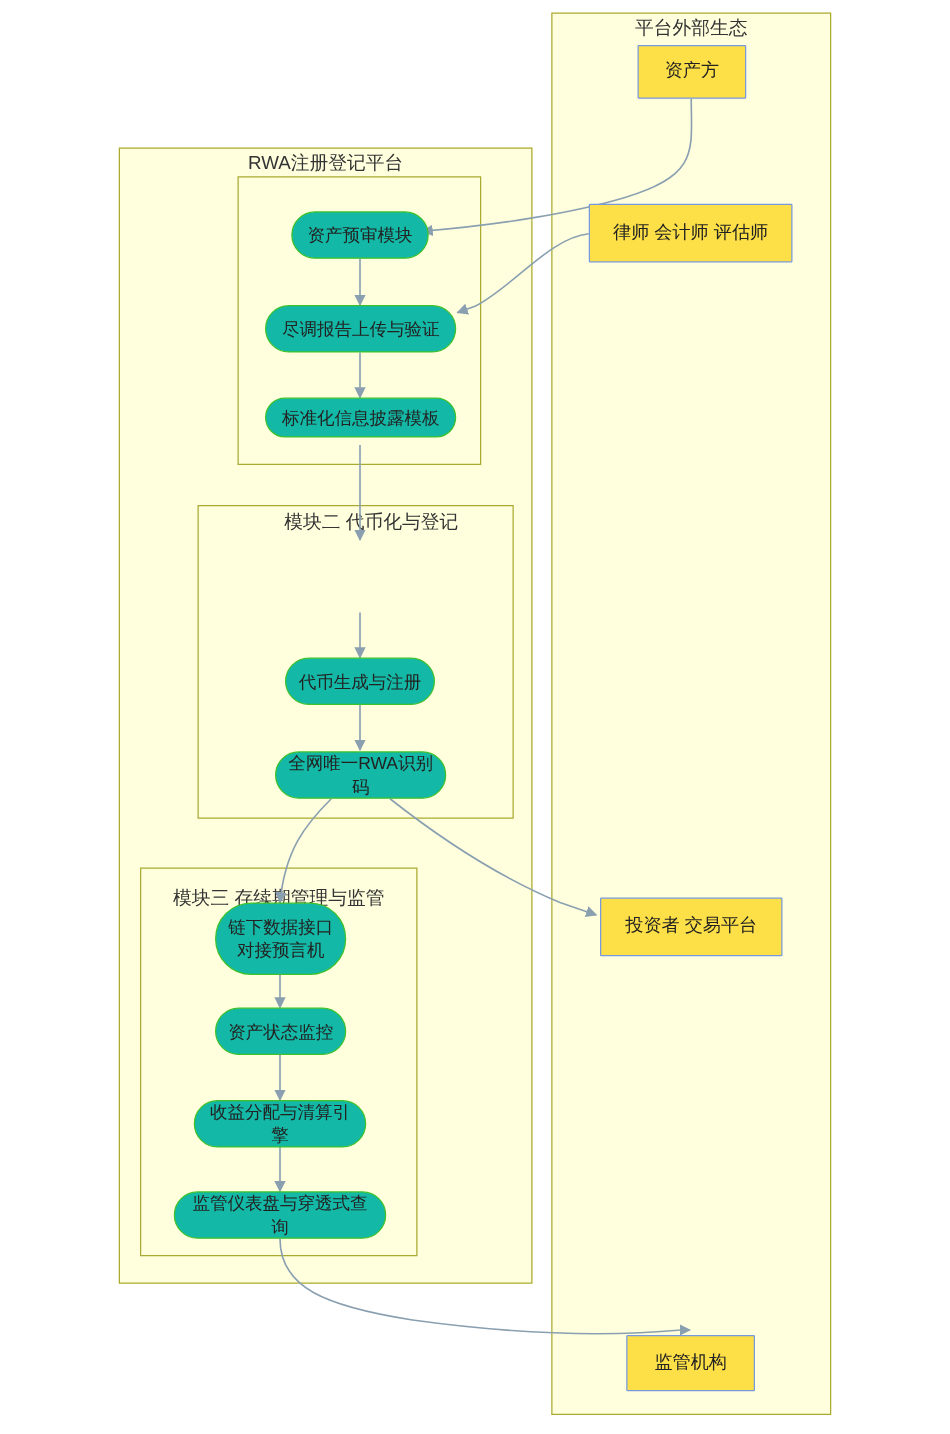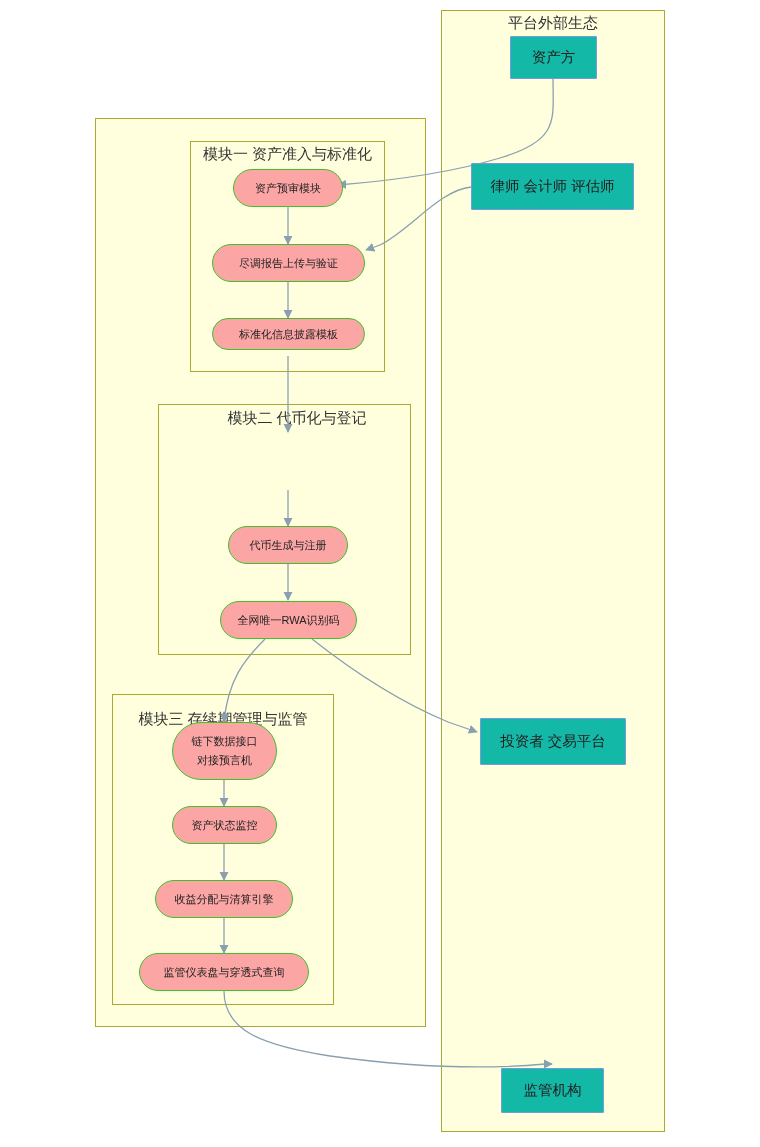--- a/index.html
+++ b/index.html
@@ -52,49 +52,49 @@
   .node {
     position: absolute;
     box-sizing: border-box;
     display: flex;
     align-items: center;
     justify-content: center;
     text-align: center;
     z-index: 6;
   }
   .node-round {
-    background: #fca5a5;
+    background: #14b8a6;
     border: 1.6px solid #3fc12b;
     border-radius: 22px;
     color: #222222;
-    font-size: 11px;
+    font-size: 14px;
     line-height: 19px;
   }
   .node-rect {
-    background: #14b8a6;
+    background: #fde047;
     border: 1.6px solid #7799dd;
     border-radius: 1px;
     color: #222222;
     font-size: 14.5px;
     line-height: 19px;
   }
   .node-label {
     padding: 0 8px;
     white-space: pre-line;
   }
 </style>
 </head>
 <body>
 
 <div id="canvas">
 
   <div class="cluster" style="left:95px; top:118px; width:331px; height:909px;"></div>
+  <div class="cluster-label" style="left:95px; top:122px; width:331px;">RWA注册登记平台</div>
 
   <div class="cluster inner" style="left:190px; top:141px; width:195px; height:231px;"></div>
-  <div class="cluster-label" style="left:175px; top:145px; width:225px;">模块一 资产准入与标准化</div>
 
   <div class="cluster inner" style="left:158px; top:404px; width:253px; height:251px;"></div>
   <div class="cluster-label" style="left:158px; top:409px; width:278px;">模块二 代币化与登记</div>
 
   <div class="cluster inner" style="left:112px; top:694px; width:222px; height:311px;"></div>
   <div class="cluster-label" style="left:105px; top:698px; width:236px;margin-top:12px;">模块三 存续期管理与监管</div>
 
   <div class="cluster" style="left:441px; top:10px; width:224px; height:1122px;"></div>
   <div class="cluster-label" style="left:441px; top:14px; width:224px;">平台外部生态</div>
 

